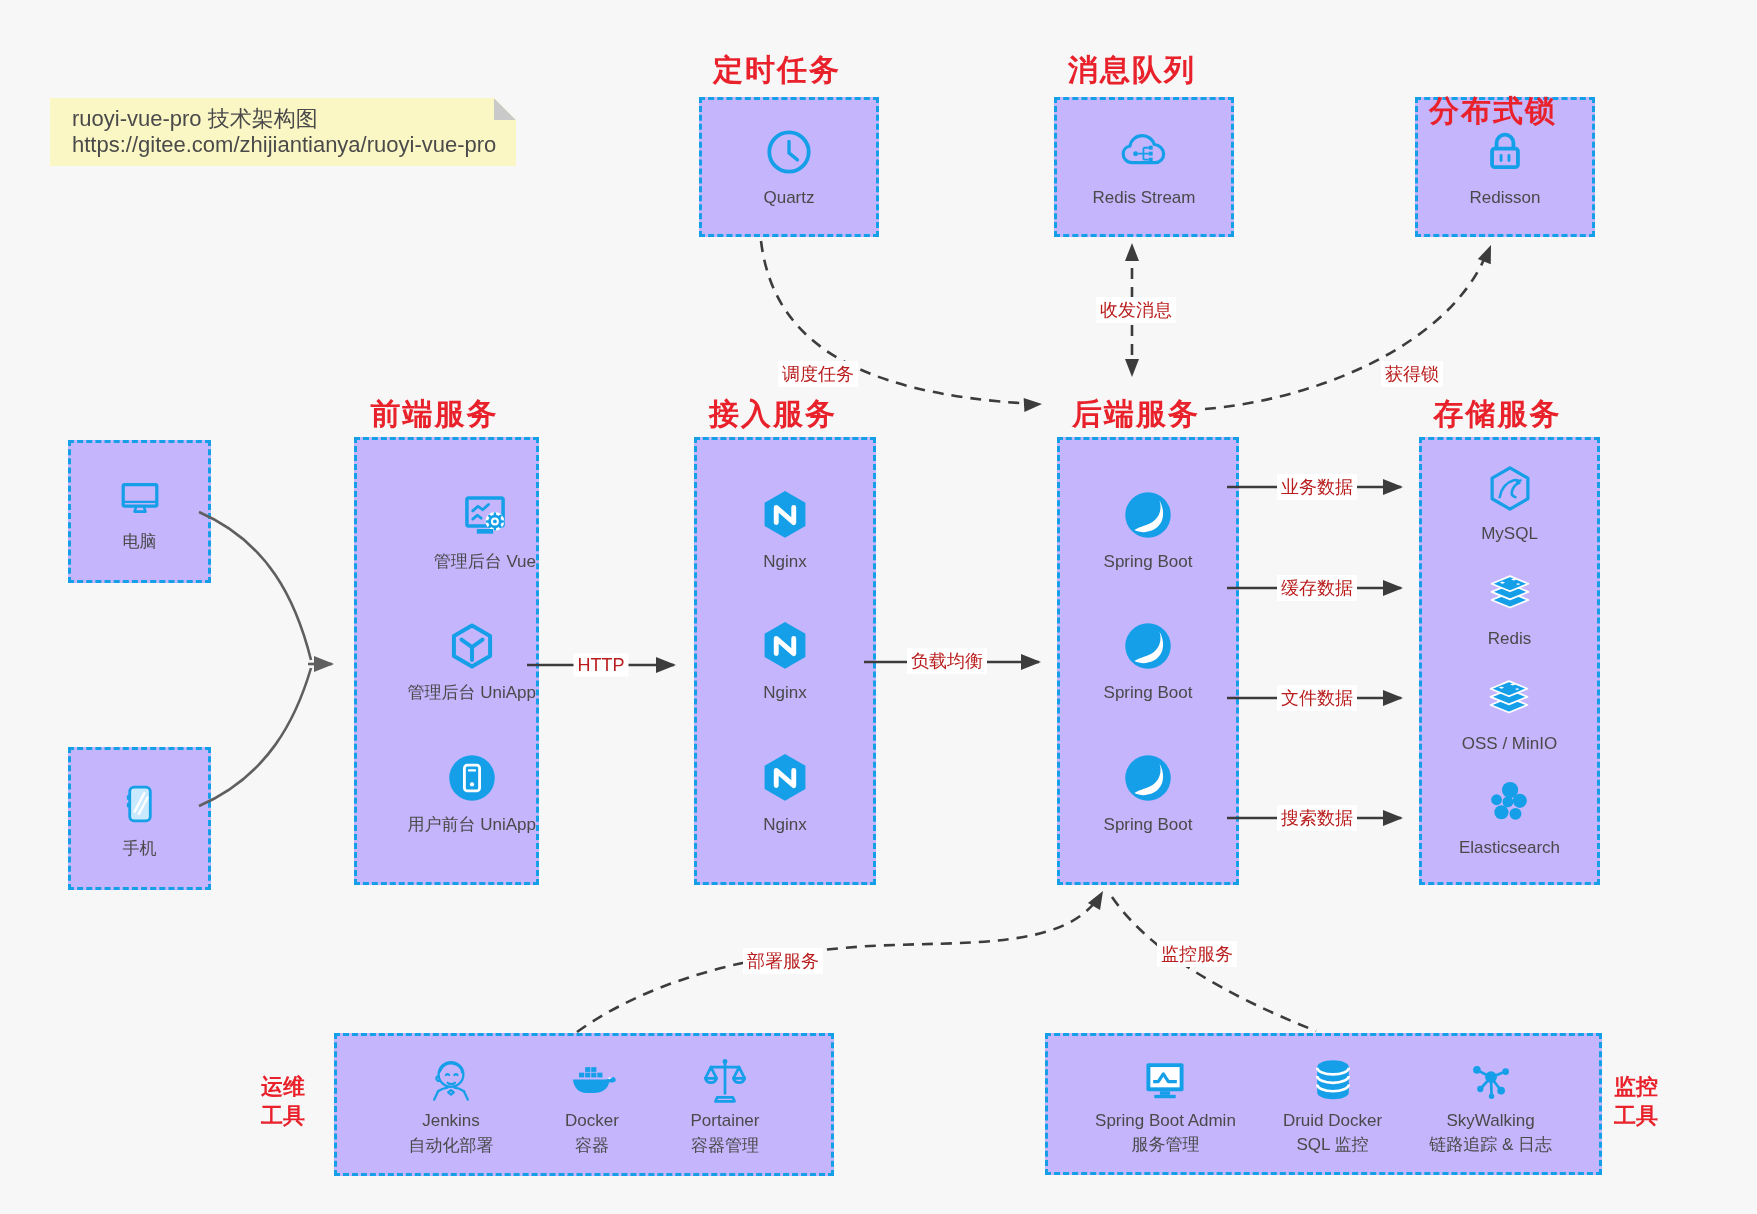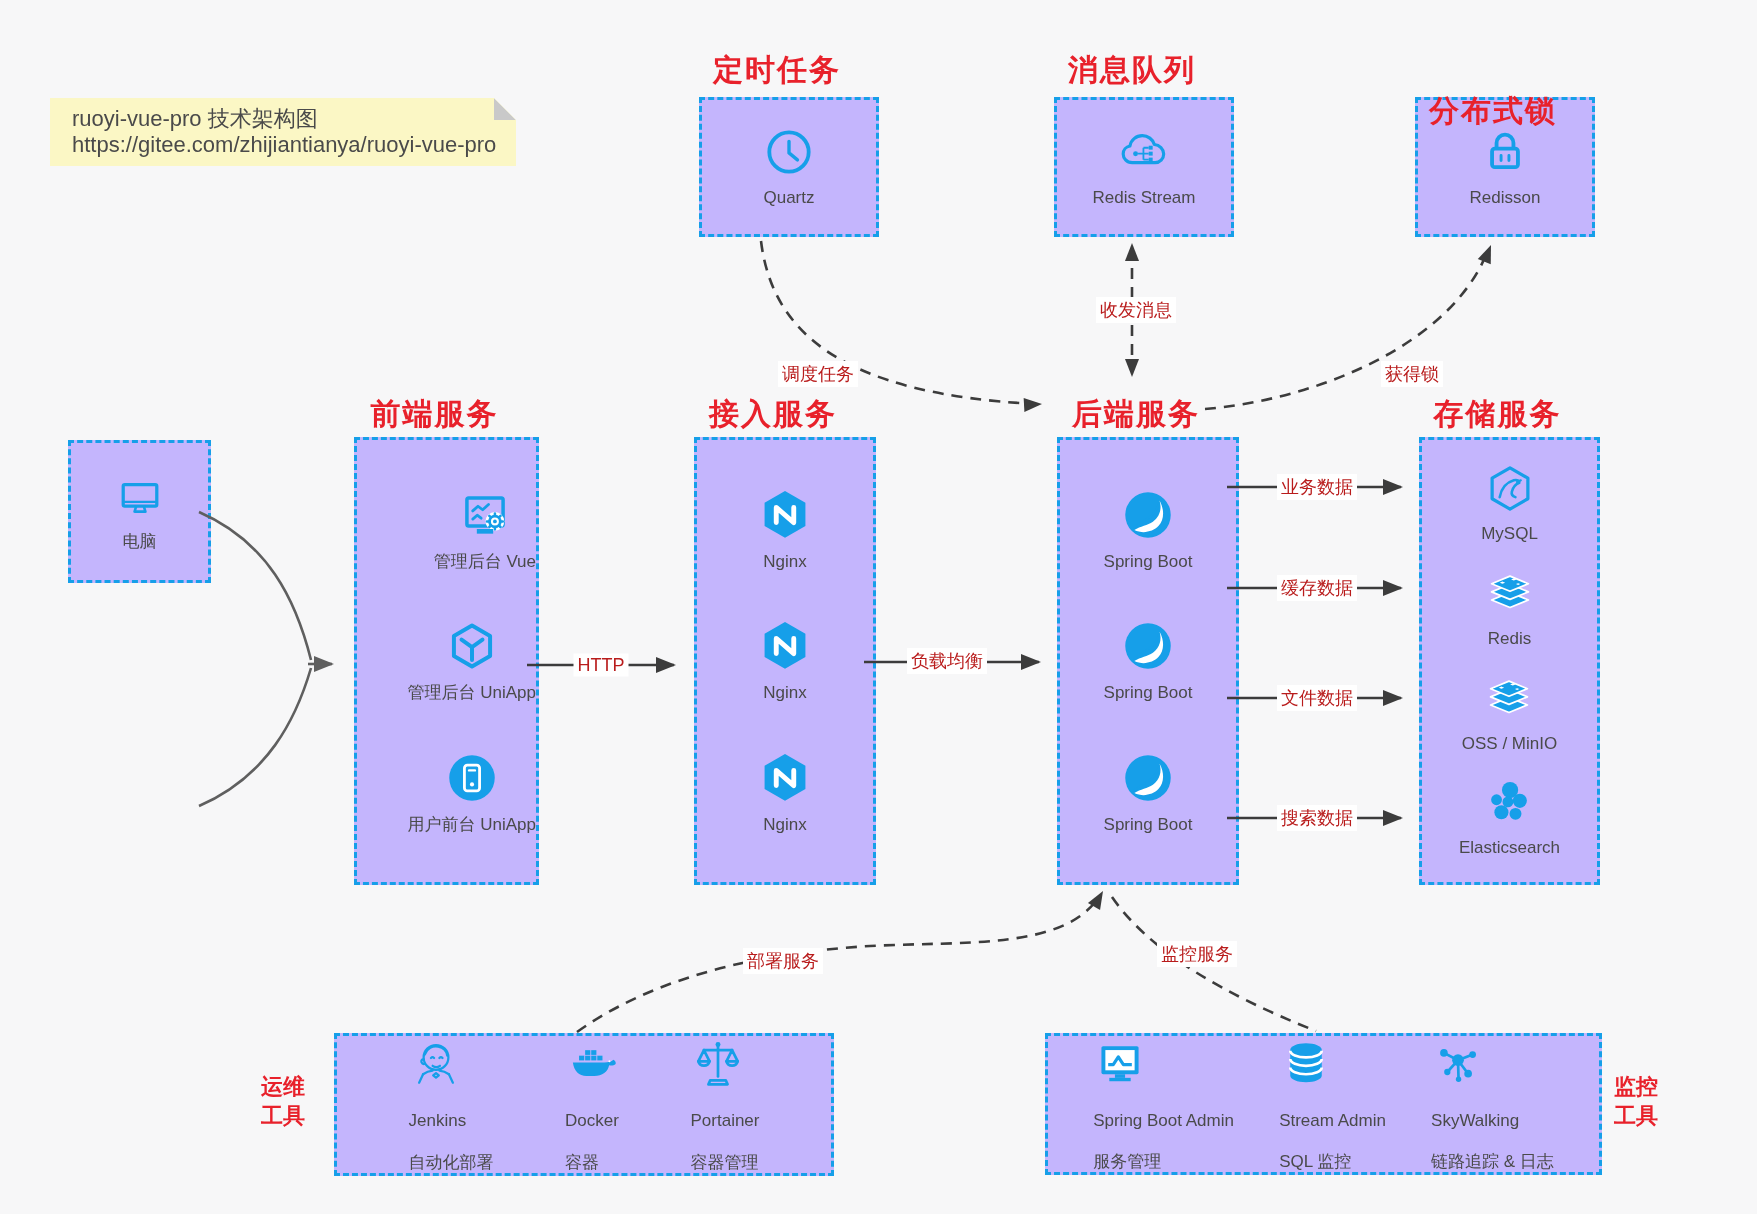--- a/index.html
+++ b/index.html
@@ -11,21 +11,21 @@
   html,body{margin:0;padding:0;background:#f7f7f8;}
   body{font-family:"Liberation Sans","DejaVu Sans",sans-serif;}
   .canvas{position:relative;width:1757px;height:1214px;background:#f7f7f8;overflow:hidden;}
 
   .gbox{position:absolute;background:#c4b5fd;border:3px dashed var(--accent);box-sizing:border-box;display:flex;z-index:1;margin-left:12px;}
   .col{flex-direction:column;justify-content:space-evenly;align-items:center;}
   .row{flex-direction:row;justify-content:space-evenly;align-items:center;}
   .single{justify-content:center;align-items:center;}
 
   .node{display:flex;flex-direction:column;align-items:center;gap:8px;}
-  .bnode{display:flex;flex-direction:column;align-items:flex-start;gap:20px;}
+  .bnode{display:flex;flex-direction:column;align-items:center;gap:3px;}
   .icon{width:56px;height:56px;color:var(--accent);display:block;}
   .icon.sm{width:52px;height:52px;}
   .icon.md{width:54px;height:54px;}
   .nlabel{font-size:17px;color:#4a4a4a;white-space:nowrap;line-height:1.25;text-align:center;}
 
   .gtitle{position:absolute;color:var(--red);font-weight:bold;font-size:30px;letter-spacing:2px;text-align:center;z-index:3;}
   .side-label{position:absolute;color:var(--red);font-weight:bold;font-size:22px;line-height:29px;text-align:center;z-index:3;}
 
   .edge-label{position:absolute;transform:translate(-50%,-50%);background:#fff;color:#b91c1c;font-size:18px;padding:1px 4px;white-space:nowrap;z-index:3;}
 
@@ -276,20 +276,28 @@
   </div>
 
   <div class="gbox single" style="left:56px;top:440px;width:143px;height:143px;">
     <div class="node">
       <svg class="icon sm">
           <use href="#sym-desktop"></use>
         </svg>
       <div class="nlabel">电脑</div>
     </div>
   </div>
+  <div class="gbox single" style="left:56px;top:747px;width:143px;height:143px;">
+    <div class="node">
+      <svg class="icon sm">
+          <use href="#sym-smartphone"></use>
+        </svg>
+      <div class="nlabel">手机</div>
+    </div>
+  </div>
 
   <div class="gbox col" style="left:342px;top:437px;width:185px;height:448px;align-items:flex-end;">
     <div class="node">
       <svg class="icon">
           <use href="#sym-admin-vue"></use>
         </svg>
       <div class="nlabel">管理后台 Vue</div>
     </div>
     <div class="node">
       <svg class="icon">
@@ -403,21 +411,21 @@
       <svg class="icon md">
           <use href="#sym-sba"></use>
         </svg>
       <div class="nlabel">Spring Boot Admin</div>
       <div class="nlabel">服务管理</div>
     </div>
     <div class="bnode">
       <svg class="icon md">
           <use href="#sym-druid"></use>
         </svg>
-      <div class="nlabel">Stream Admin</div>
+      <div class="nlabel">Druid Docker</div>
       <div class="nlabel">SQL 监控</div>
     </div>
     <div class="bnode">
       <svg class="icon md">
           <use href="#sym-skywalking"></use>
         </svg>
       <div class="nlabel">SkyWalking</div>
       <div class="nlabel">链路追踪 &amp; 日志</div>
     </div>
   </div>

